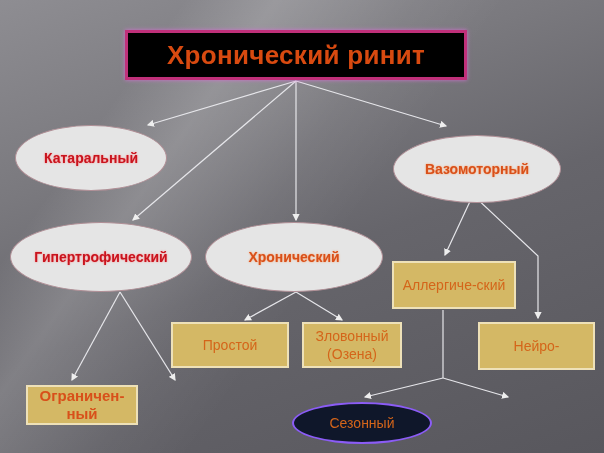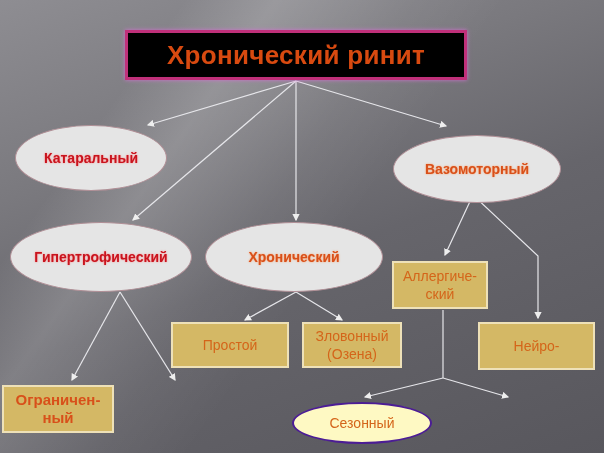--- a/index.html
+++ b/index.html
@@ -16,21 +16,21 @@
   .title-box {
     left:125px; top:30px; width:342px; height:50px;
     background:#000000; border:3px solid #c0307a; box-shadow:0 0 4px #d070d0;
   }
   .title-box span { color:#d84a10; font-weight:bold; font-size:26px; letter-spacing:0.3px; }
   .ellipse {
     border-radius:50%; background:#e5e5e5; border:1px solid #b08f96;
   }
   .ellipse span { font-weight:bold; font-size:14px; color:#c8141e; text-shadow:0 0 2px #ff8080; }
   .ellipse.orange span { color:#d8501a; text-shadow:0 0 2px #ff9a60; }
-  .ellipse.beige { background:#fef9c3; border:2px solid #4c1d95; }
+  .ellipse.beige { background:#0f172a; border:2px solid #8b5cf6; }
   .ellipse.beige span { font-weight:normal; font-size:14px; color:#d4651a; text-shadow:none; }
   .rect {
     background:#d4b865; border:2px solid #eee1b8;
   }
   .rect span { color:#d4651a; font-size:14px; line-height:18px; }
   .rect.bold span { font-weight:bold; font-size:15px; color:#d8501a; }
 </style>
 </head>
 <body>
 
@@ -76,39 +76,39 @@
   </div>
 
   <div class="node ellipse" style="left:10px;top:222px;width:182px;height:70px;">
     <span>Гипертрофический</span>
   </div>
 
   <div class="node ellipse orange" style="left:205px;top:222px;width:178px;height:70px;">
     <span>Хронический</span>
   </div>
 
-  <div class="node rect" style="left:392px;top:261px;width:96px;height:48px;flex-direction:column;">
+  <div class="node rect" style="left:392px;top:261px;width:124px;height:48px;flex-direction:row;">
     <span>Аллергиче-</span>
     <span>ский</span>
   </div>
 
   <div class="node rect" style="left:478px;top:322px;width:117px;height:48px;flex-direction:row;">
     <span>Нейро-</span>
   </div>
 
   <div class="node rect" style="left:171px;top:322px;width:118px;height:46px;">
     <span>Простой</span>
   </div>
 
   <div class="node rect" style="left:302px;top:322px;width:100px;height:46px;flex-direction:column;">
     <span>Зловонный</span>
     <span>(Озена)</span>
   </div>
 
-  <div class="node rect bold" style="left:2px;top:385px;width:112px;height:48px;flex-direction:column;">
+  <div class="node rect bold" style="left:26px;top:385px;width:112px;height:40px;flex-direction:column;">
     <span>Ограничен-</span>
     <span>ный</span>
   </div>
 
 
   <div class="node ellipse beige" style="left:292px;top:402px;width:140px;height:42px;">
     <span>Сезонный</span>
   </div>
 
 </div>

